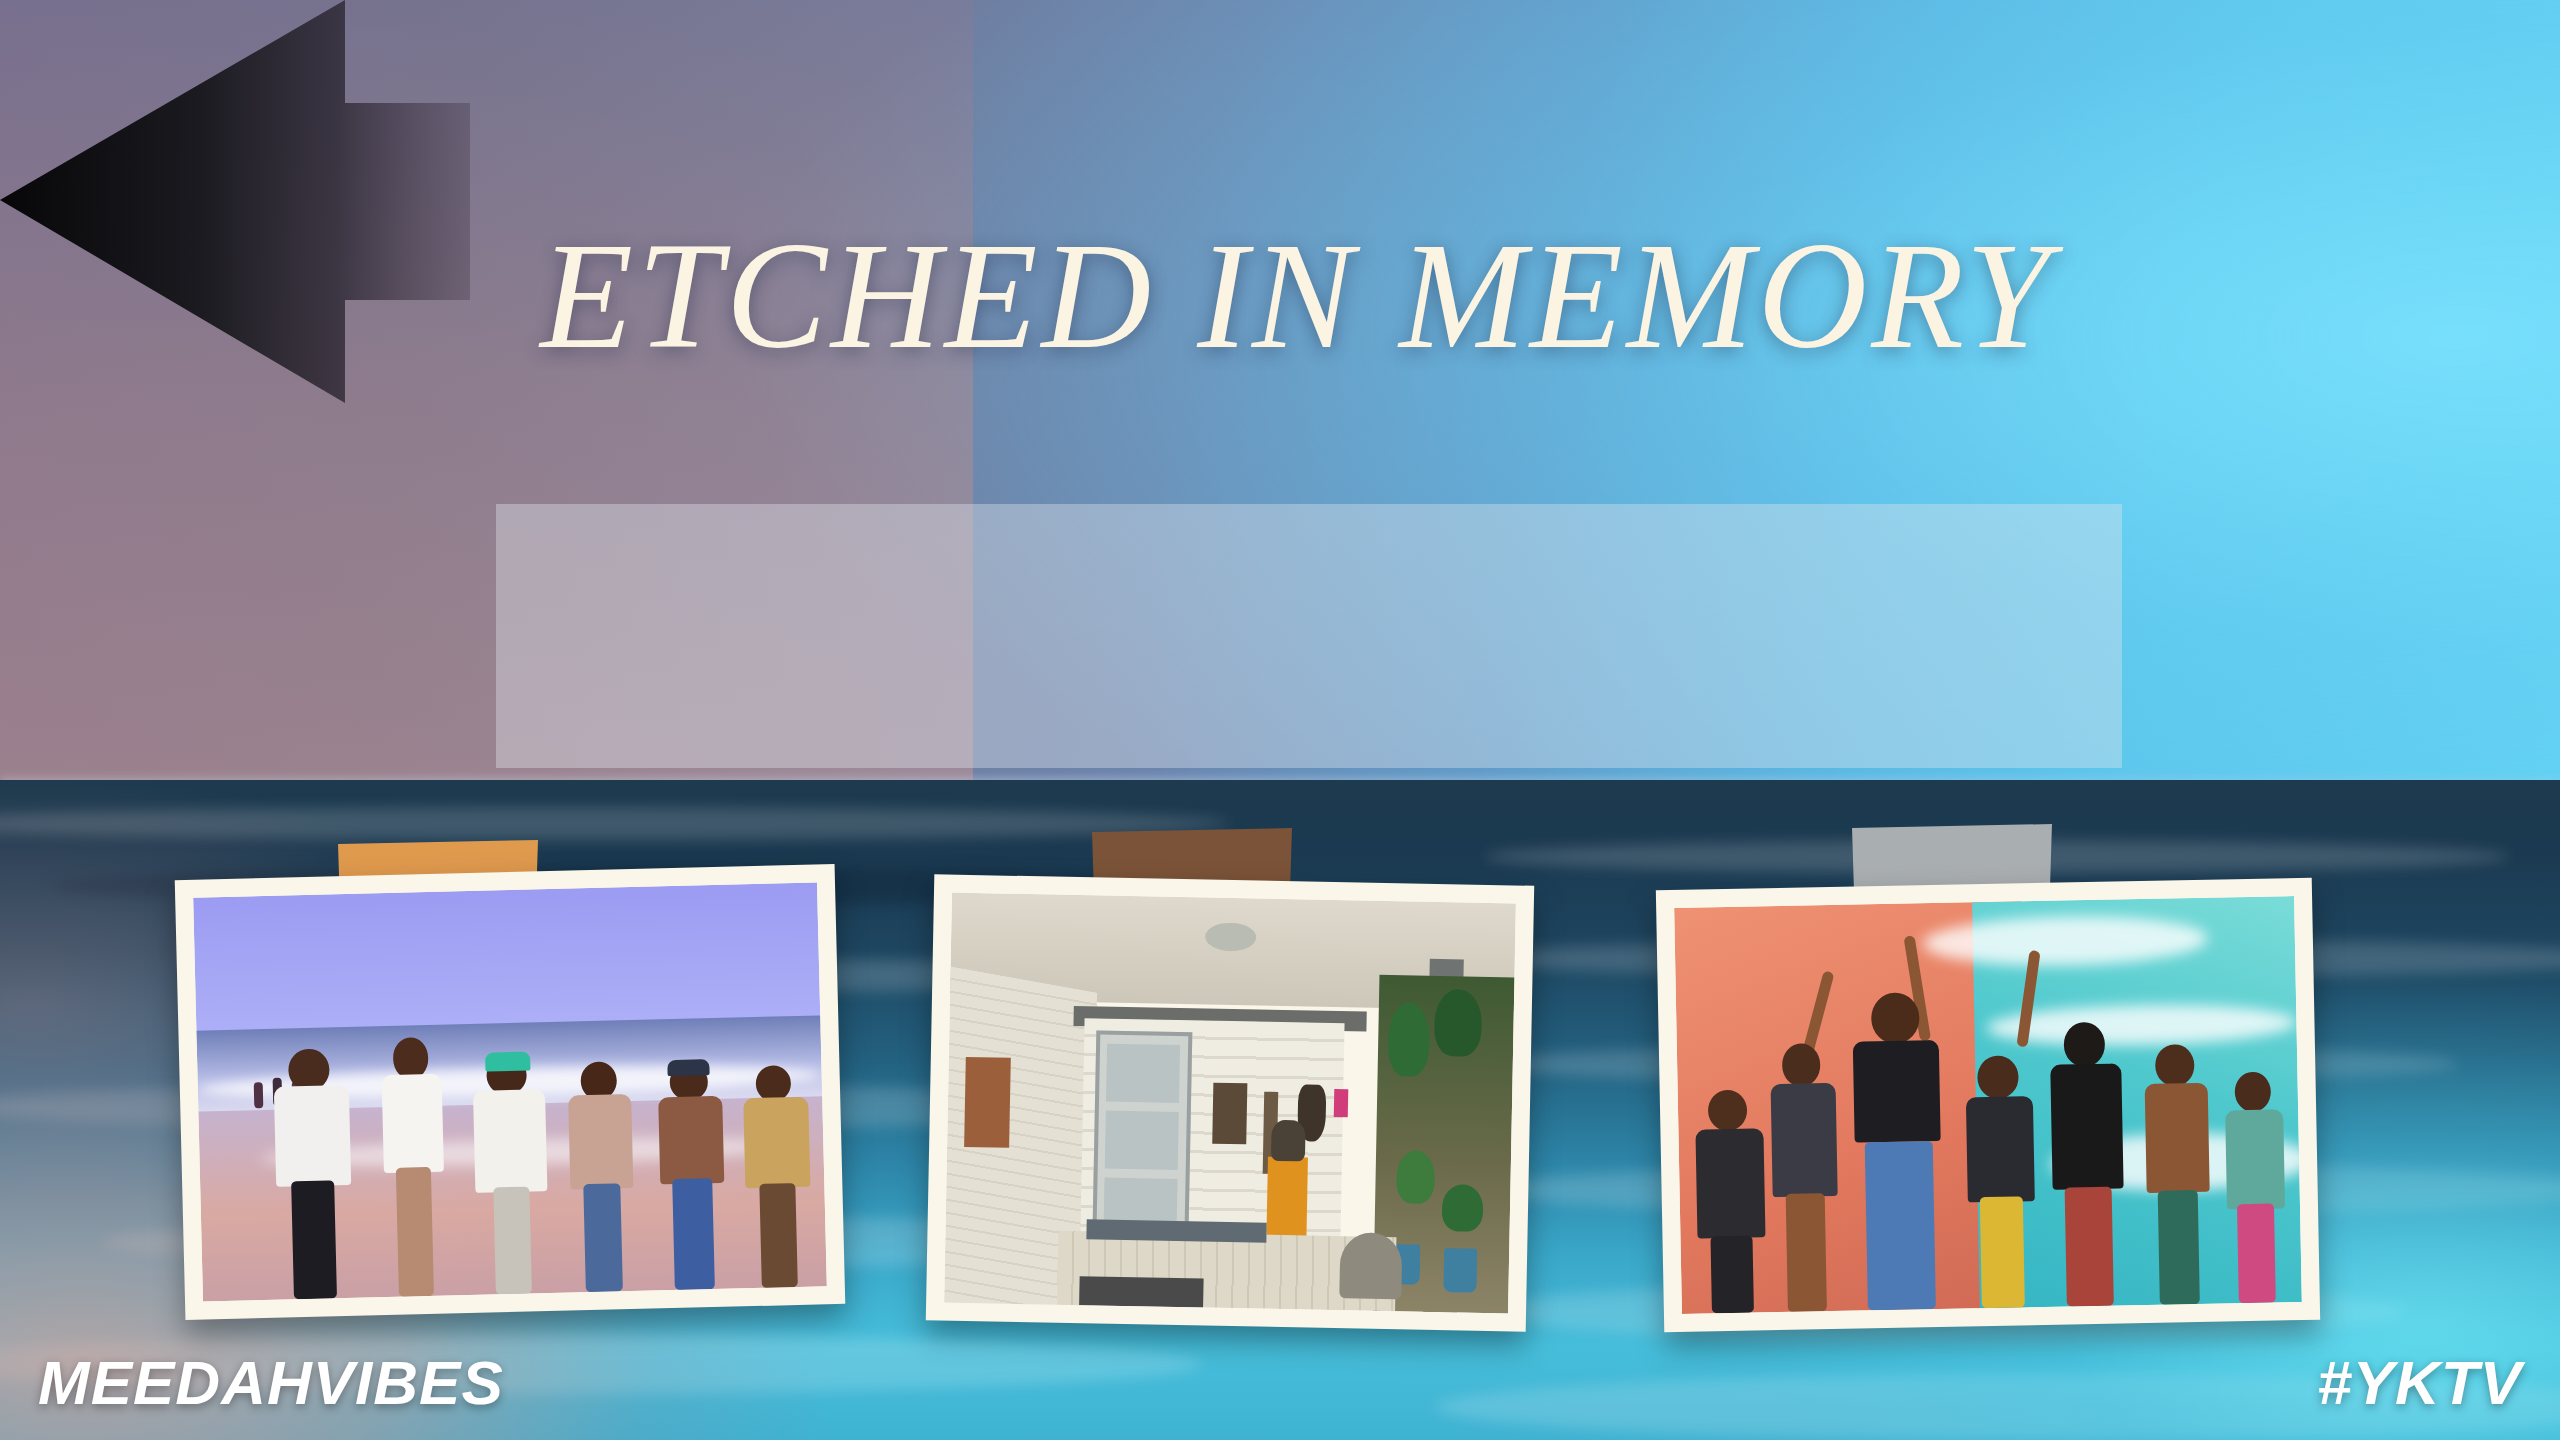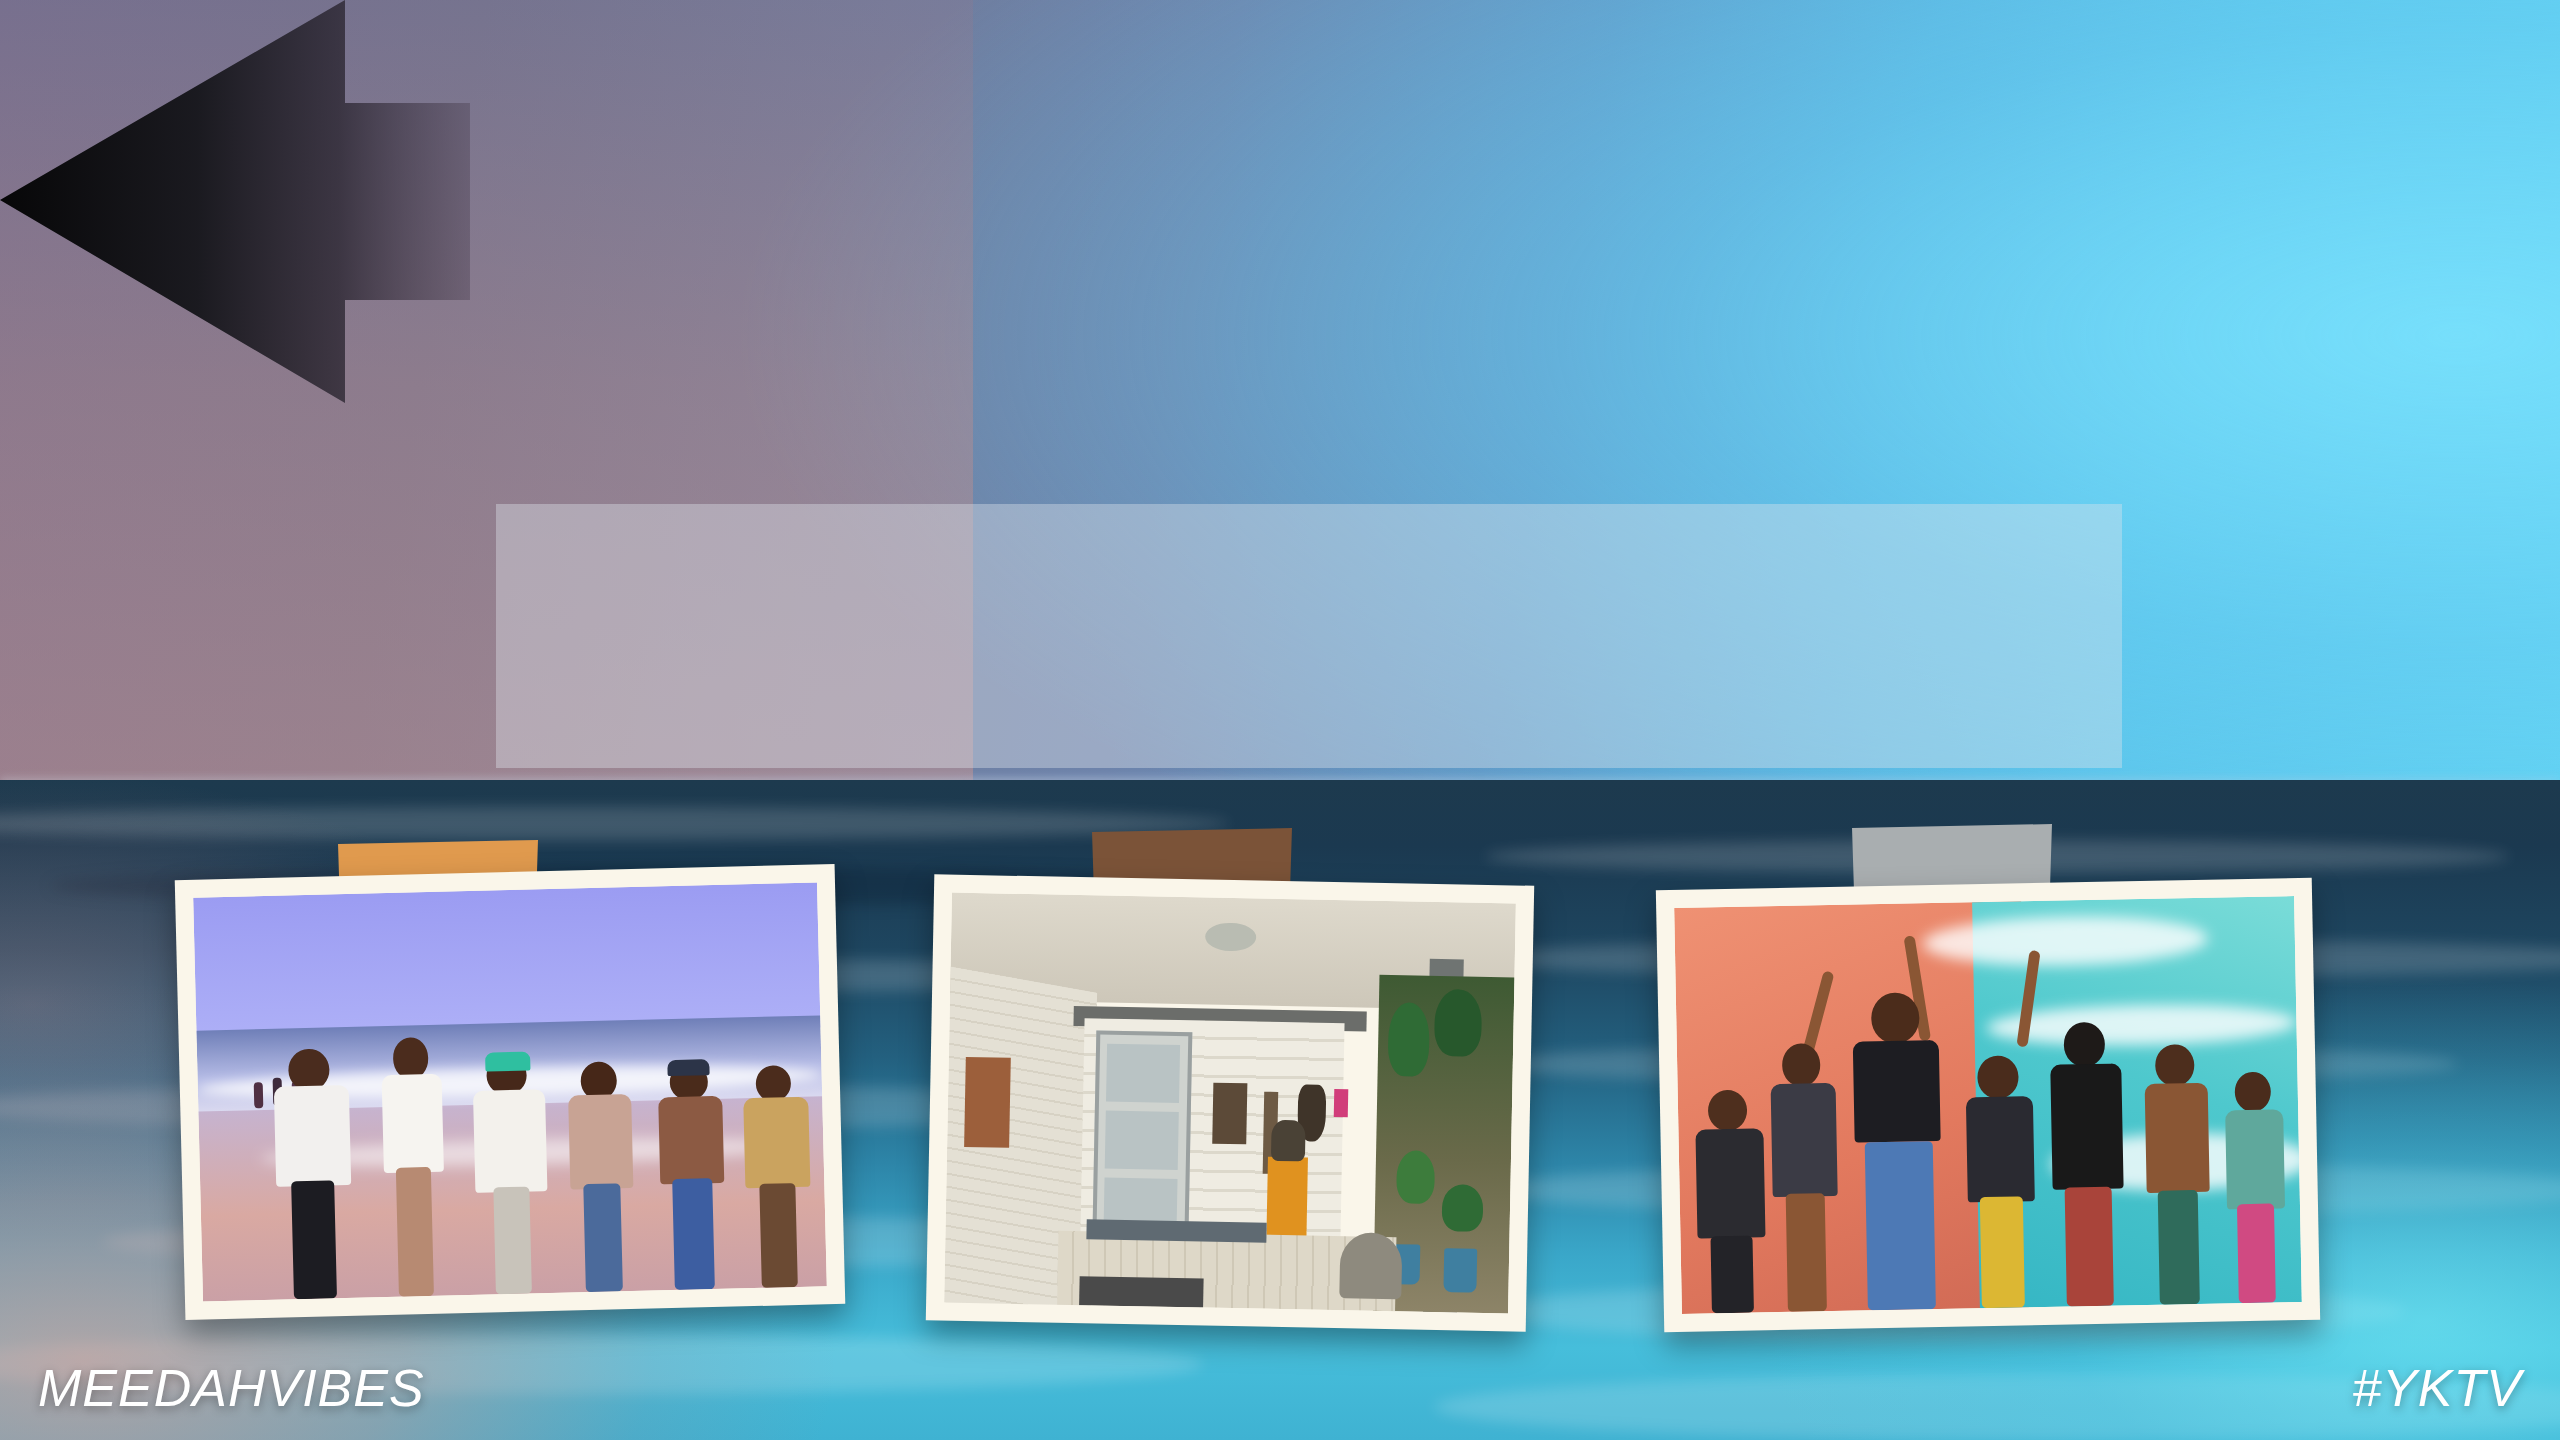--- a/index.html
+++ b/index.html
@@ -134,21 +134,21 @@
 
   
   .p3 .sand3{position:absolute;left:0;top:0;width:56%;height:100%;background:linear-gradient(160deg,#ef9173,#e2795e 60%,#d06a55);}
   .p3 .sea3{position:absolute;right:0;top:0;width:52%;height:100%;background:linear-gradient(200deg,#7adcd8,#4ec8cd 45%,#35b6c4);}
   .p3 .foam3{position:absolute;background:rgba(255,255,255,.8);filter:blur(7px);border-radius:50%;}
 
   
   .wm{
     position:absolute;color:#fff;
     font-family:"Liberation Sans", sans-serif;
-    font-style:italic;font-weight:400;font-size:52px;line-height:1;
+    font-style:italic;font-weight:700;font-size:62px;line-height:1;
     text-shadow:0 3px 10px rgba(0,0,0,.35);letter-spacing:1px;
   }
   .wm-left{left:38px;bottom:26px;}
   .wm-right{right:38px;bottom:26px;}
 </style>
 </head>
 <body>
 
 <div id="stage">
 
@@ -182,20 +182,21 @@
           <stop offset="42%" stop-color="#16161b" stop-opacity=".96"></stop>
           <stop offset="72%" stop-color="#2a2530" stop-opacity=".80"></stop>
           <stop offset="100%" stop-color="#4a3f50" stop-opacity=".42"></stop>
         </linearGradient>
       </defs>
       <path d="M0 200 L345 0 L345 103 L470 103 L470 300 L345 300 L345 403 Z" fill="url(#ag)"></path>
     </svg>
   </div>
 
 
+  <div class="title">ETCHED IN MEMORY</div>
 
   <div class="sub-band"></div>
 
   <div class="tape" style="left:338px;top:840px;">
     <i style="background:#E09A4E;"></i>
   </div>
   <div class="polaroid p1" style="left:180px;top:872px;width:660px;height:440px;transform:rotate(-1.4deg);">
     <div class="photo">
       <div class="sky1"></div>
         <div class="sea1"></div>

